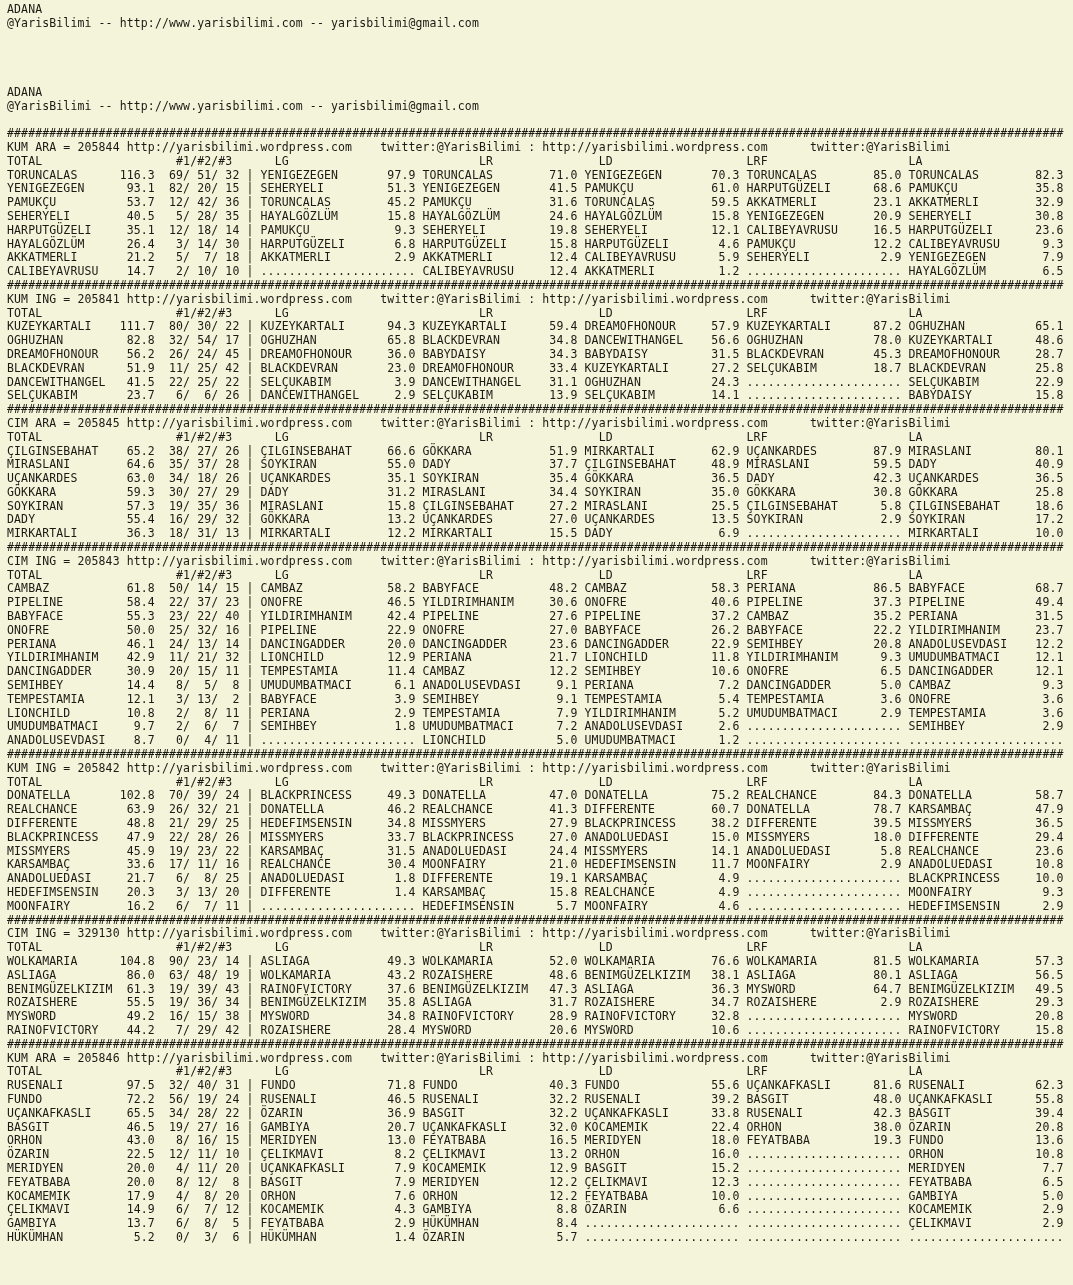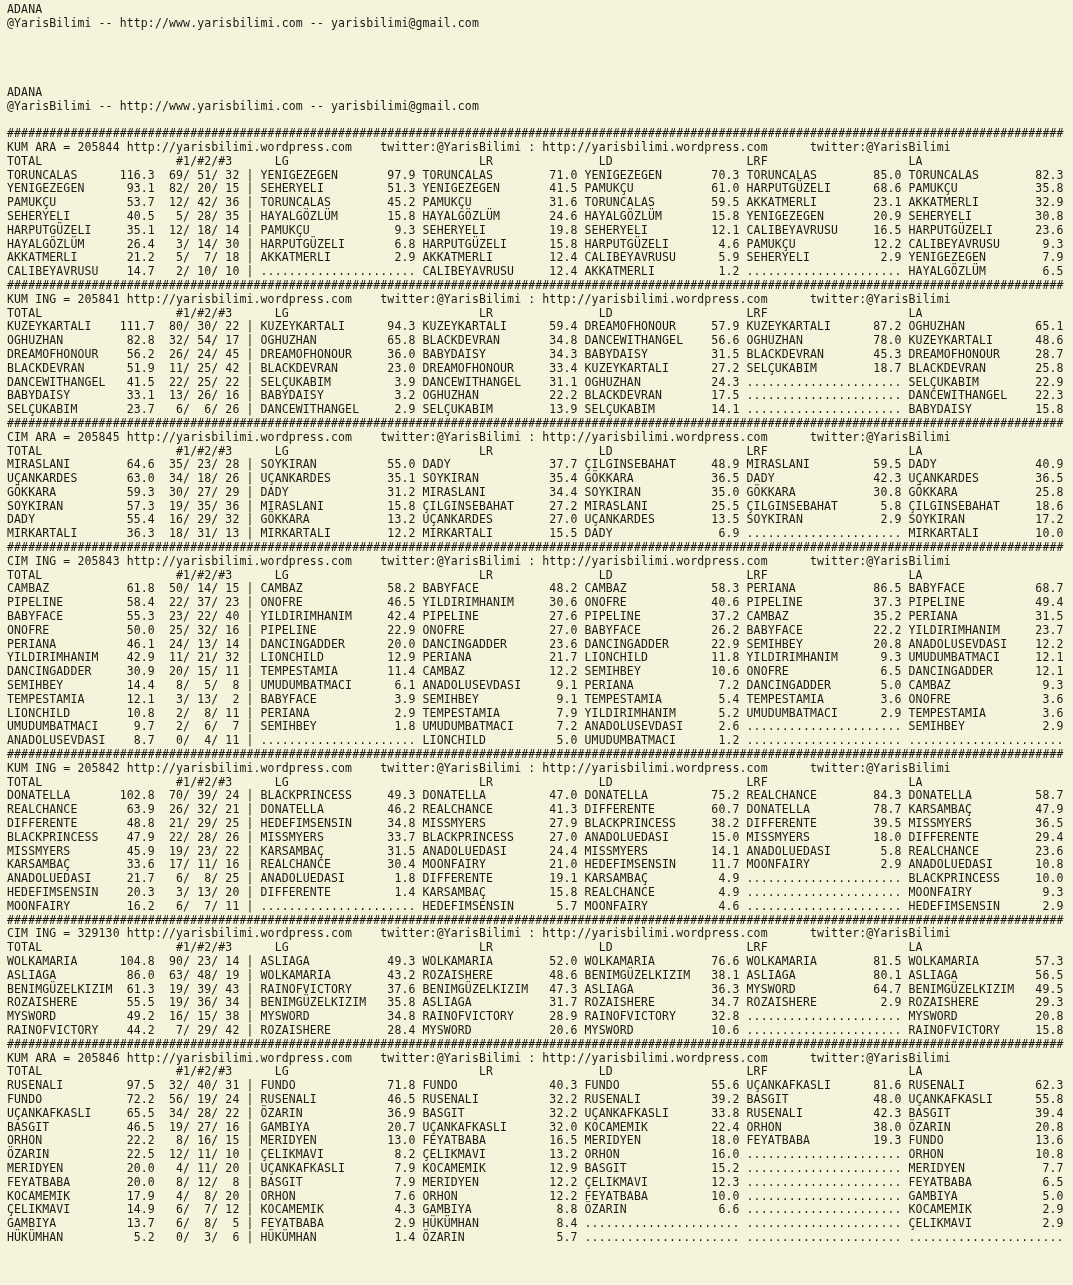--- a/index.html
+++ b/index.html
@@ -48,28 +48,28 @@
     </div>
     <div>
       <div class="line">######################################################################################################################################################</div>
       <div class="line">KUM ING = 205841 http://yarisbilimi.wordpress.com    twitter:@YarisBilimi : http://yarisbilimi.wordpress.com      twitter:@YarisBilimi</div>
       <div class="line">TOTAL                   #1/#2/#3      LG                           LR               LD                   LRF                    LA</div>
       <div class="line">KUZEYKARTALI    111.7  80/ 30/ 22 | KUZEYKARTALI      94.3 KUZEYKARTALI      59.4 DREAMOFHONOUR     57.9 KUZEYKARTALI      87.2 OGHUZHAN          65.1</div>
       <div class="line">OGHUZHAN         82.8  32/ 54/ 17 | OGHUZHAN          65.8 BLACKDEVRAN       34.8 DANCEWITHANGEL    56.6 OGHUZHAN          78.0 KUZEYKARTALI      48.6</div>
       <div class="line">DREAMOFHONOUR    56.2  26/ 24/ 45 | DREAMOFHONOUR     36.0 BABYDAISY         34.3 BABYDAISY         31.5 BLACKDEVRAN       45.3 DREAMOFHONOUR     28.7</div>
       <div class="line">BLACKDEVRAN      51.9  11/ 25/ 42 | BLACKDEVRAN       23.0 DREAMOFHONOUR     33.4 KUZEYKARTALI      27.2 SELÇUKABIM        18.7 BLACKDEVRAN       25.8</div>
       <div class="line">DANCEWITHANGEL   41.5  22/ 25/ 22 | SELÇUKABIM         3.9 DANCEWITHANGEL    31.1 OGHUZHAN          24.3 ...................... SELÇUKABIM        22.9</div>
-      <div class="line">BABYDAISY        33.1  13/ 26/ 16 | BABYDAISY          3.2 OGHUZHAN          22.2 BLACKDEVRAN       17.5 ...................... DANCEWITHANGEL    22.3</div>
       <div class="line">SELÇUKABIM       23.7   6/  6/ 26 | DANCEWITHANGEL     2.9 SELÇUKABIM        13.9 SELÇUKABIM        14.1 ...................... BABYDAISY         15.8</div>
     </div>
     <div>
       <div class="line">######################################################################################################################################################</div>
       <div class="line">CIM ARA = 205845 http://yarisbilimi.wordpress.com    twitter:@YarisBilimi : http://yarisbilimi.wordpress.com      twitter:@YarisBilimi</div>
       <div class="line">TOTAL                   #1/#2/#3      LG                           LR               LD                   LRF                    LA</div>
-      <div class="line">MIRASLANI        64.6  35/ 23/ 28 | SOYKIRAN          55.0 DADY              37.7 ÇILGINSEBAHAT     48.9 MIRASLANI         59.5 DADY              40.9</div>
+      <div class="line">ÇILGINSEBAHAT    65.2  38/ 27/ 26 | ÇILGINSEBAHAT     66.6 GÖKKARA           51.9 MIRKARTALI        62.9 UÇANKARDES        87.9 MIRASLANI         80.1</div>
+      <div class="line">MIRASLANI        64.6  35/ 37/ 28 | SOYKIRAN          55.0 DADY              37.7 ÇILGINSEBAHAT     48.9 MIRASLANI         59.5 DADY              40.9</div>
       <div class="line">UÇANKARDES       63.0  34/ 18/ 26 | UÇANKARDES        35.1 SOYKIRAN          35.4 GÖKKARA           36.5 DADY              42.3 UÇANKARDES        36.5</div>
       <div class="line">GÖKKARA          59.3  30/ 27/ 29 | DADY              31.2 MIRASLANI         34.4 SOYKIRAN          35.0 GÖKKARA           30.8 GÖKKARA           25.8</div>
       <div class="line">SOYKIRAN         57.3  19/ 35/ 36 | MIRASLANI         15.8 ÇILGINSEBAHAT     27.2 MIRASLANI         25.5 ÇILGINSEBAHAT      5.8 ÇILGINSEBAHAT     18.6</div>
       <div class="line">DADY             55.4  16/ 29/ 32 | GÖKKARA           13.2 UÇANKARDES        27.0 UÇANKARDES        13.5 SOYKIRAN           2.9 SOYKIRAN          17.2</div>
       <div class="line">MIRKARTALI       36.3  18/ 31/ 13 | MIRKARTALI        12.2 MIRKARTALI        15.5 DADY               6.9 ...................... MIRKARTALI        10.0</div>
     </div>
     <div>
       <div class="line">######################################################################################################################################################</div>
       <div class="line">CIM ING = 205843 http://yarisbilimi.wordpress.com    twitter:@YarisBilimi : http://yarisbilimi.wordpress.com      twitter:@YarisBilimi</div>
       <div class="line">TOTAL                   #1/#2/#3      LG                           LR               LD                   LRF                    LA</div>
@@ -112,21 +112,21 @@
       <div class="line">RAINOFVICTORY    44.2   7/ 29/ 42 | ROZAISHERE        28.4 MYSWORD           20.6 MYSWORD           10.6 ...................... RAINOFVICTORY     15.8</div>
     </div>
     <div>
       <div class="line">######################################################################################################################################################</div>
       <div class="line">KUM ARA = 205846 http://yarisbilimi.wordpress.com    twitter:@YarisBilimi : http://yarisbilimi.wordpress.com      twitter:@YarisBilimi</div>
       <div class="line">TOTAL                   #1/#2/#3      LG                           LR               LD                   LRF                    LA</div>
       <div class="line">RUSENALI         97.5  32/ 40/ 31 | FUNDO             71.8 FUNDO             40.3 FUNDO             55.6 UÇANKAFKASLI      81.6 RUSENALI          62.3</div>
       <div class="line">FUNDO            72.2  56/ 19/ 24 | RUSENALI          46.5 RUSENALI          32.2 RUSENALI          39.2 BASGIT            48.0 UÇANKAFKASLI      55.8</div>
       <div class="line">UÇANKAFKASLI     65.5  34/ 28/ 22 | ÖZARIN            36.9 BASGIT            32.2 UÇANKAFKASLI      33.8 RUSENALI          42.3 BASGIT            39.4</div>
       <div class="line">BASGIT           46.5  19/ 27/ 16 | GAMBIYA           20.7 UÇANKAFKASLI      32.0 KOCAMEMIK         22.4 ORHON             38.0 ÖZARIN            20.8</div>
-      <div class="line">ORHON            22.2   8/ 16/ 15 | MERIDYEN          13.0 FEYATBABA         16.5 MERIDYEN          18.0 FEYATBABA         19.3 FUNDO             13.6</div>
+      <div class="line">ORHON            43.0   8/ 16/ 15 | MERIDYEN          13.0 FEYATBABA         16.5 MERIDYEN          18.0 FEYATBABA         19.3 FUNDO             13.6</div>
       <div class="line">ÖZARIN           22.5  12/ 11/ 10 | ÇELIKMAVI          8.2 ÇELIKMAVI         13.2 ORHON             16.0 ...................... ORHON             10.8</div>
       <div class="line">MERIDYEN         20.0   4/ 11/ 20 | UÇANKAFKASLI       7.9 KOCAMEMIK         12.9 BASGIT            15.2 ...................... MERIDYEN           7.7</div>
       <div class="line">FEYATBABA        20.0   8/ 12/  8 | BASGIT             7.9 MERIDYEN          12.2 ÇELIKMAVI         12.3 ...................... FEYATBABA          6.5</div>
       <div class="line">KOCAMEMIK        17.9   4/  8/ 20 | ORHON              7.6 ORHON             12.2 FEYATBABA         10.0 ...................... GAMBIYA            5.0</div>
       <div class="line">ÇELIKMAVI        14.9   6/  7/ 12 | KOCAMEMIK          4.3 GAMBIYA            8.8 ÖZARIN             6.6 ...................... KOCAMEMIK          2.9</div>
       <div class="line">GAMBIYA          13.7   6/  8/  5 | FEYATBABA          2.9 HÜKÜMHAN           8.4 ...................... ...................... ÇELIKMAVI          2.9</div>
       <div class="line">HÜKÜMHAN          5.2   0/  3/  6 | HÜKÜMHAN           1.4 ÖZARIN             5.7 ...................... ...................... ......................</div>
     </div>
   </div>
 

